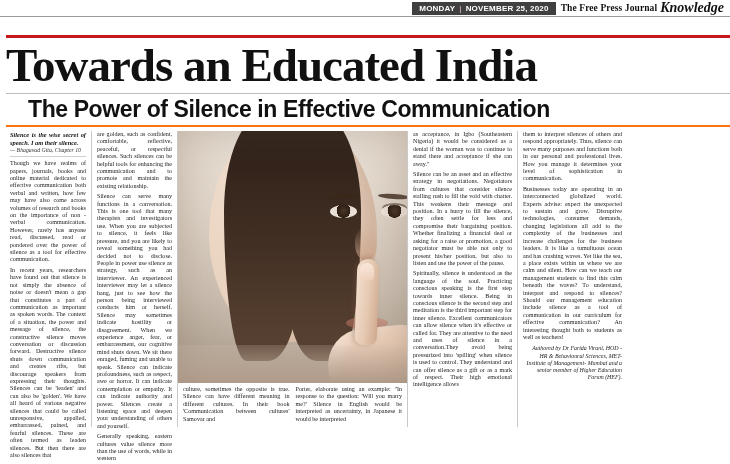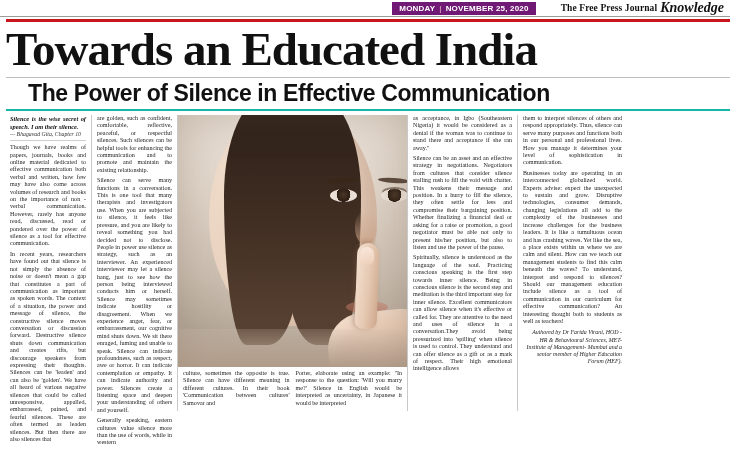--- a/index.html
+++ b/index.html
@@ -20,41 +20,41 @@
   .masthead {
     display: flex;
     align-items: center;
     justify-content: flex-end;
     height: 14px;
     padding: 1px 6px 1px 0;
     font-size: 8.5px;
     background: #ffffff;
   }
   .date-chip {
-    background: #701a75;
+    background: #404040;
     color: #ffffff;
     font-family: "Liberation Sans", sans-serif;
     font-weight: bold;
     font-size: 8px;
     letter-spacing: .2px;
     padding: 2px 7px 2px 7px;
     display: flex;
     align-items: center;
     gap: 4px;
   }
   .date-chip .sep {
     color: #f5c9ca;
     font-weight: normal;
   }
   .paper-name {
     font-family: "Liberation Serif", serif;
     font-weight: bold;
     font-size: 9.5px;
     color: #111;
-    margin-left: 25px;
+    margin-left: 5px;
     letter-spacing: .1px;
   }
   .paper-knowledge {
     font-family: "Liberation Serif", serif;
     font-style: italic;
     font-weight: bold;
     font-size: 14px;
     color: #111;
     margin-left: 3px;
   }
@@ -65,35 +65,36 @@
     margin: 0;
   }
   .rule-red {
     height: 3px;
     background: #c8161d;
   }
 
   
   .title-wrap {
     padding: 2px 0 0 6px;
+    margin-top: 16px;
   }
   .headline {
     font-family: "Liberation Serif", serif;
     font-weight: bold;
     font-size: 47px;
     line-height: 50px;
     letter-spacing: -1px;
     white-space: nowrap;
     color: #111;
     margin: 2px 0 0 0;
   }
   .subhead-band {
     margin-top: 3px;
     border-top: 1px solid #bdbdbd;
-    border-bottom: 2px solid #14b8a6;
+    border-bottom: 2px solid #f97316;
     padding: 2px 2px 3px 0;
   }
   .subhead {
     font-family: "Liberation Sans", sans-serif;
     font-weight: bold;
     font-size: 23px;
     line-height: 26px;
     letter-spacing: -0.4px;
     white-space: nowrap;
     color: #111;

